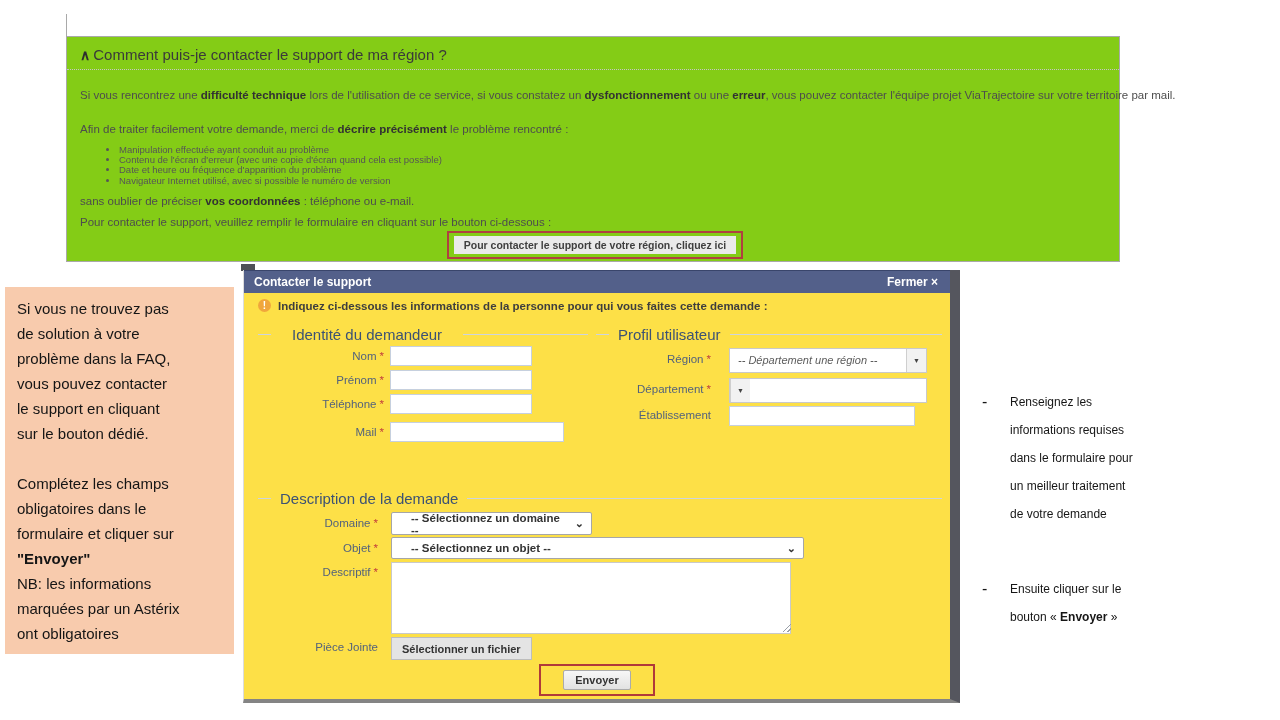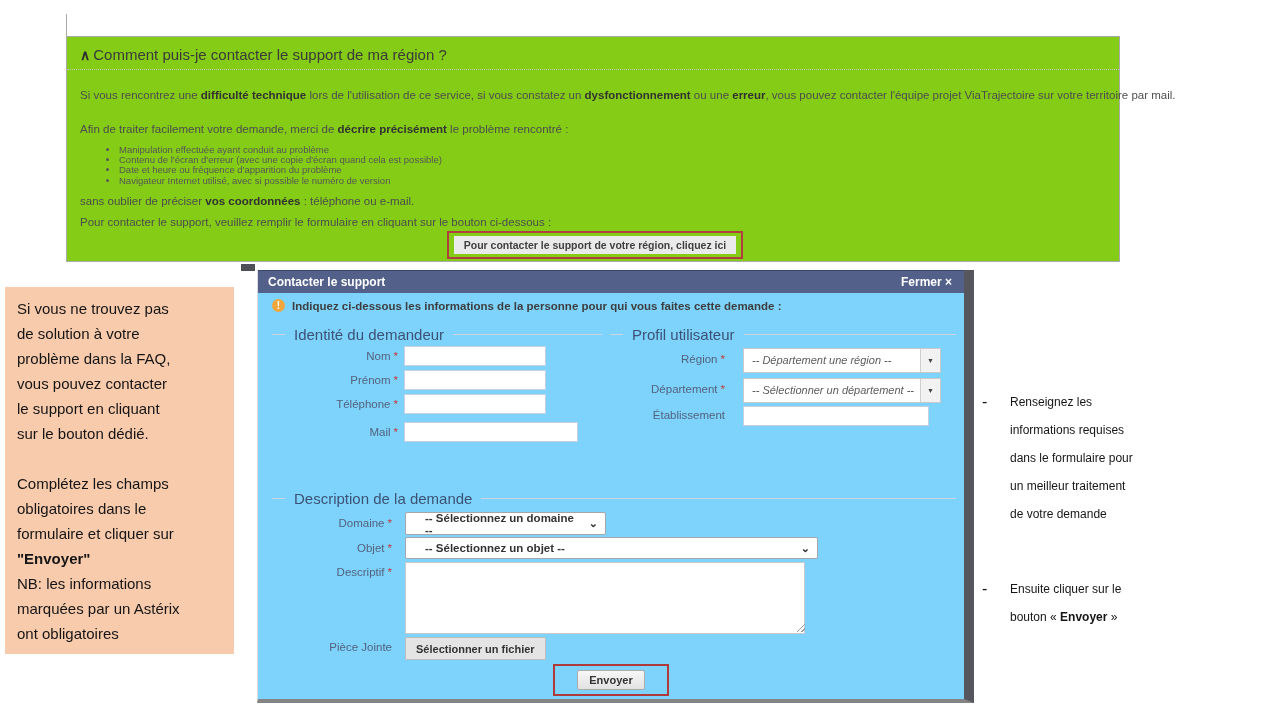--- a/index.html
+++ b/index.html
@@ -20,37 +20,37 @@
   .faq-bullets li { font-size:9.5px; line-height:10.2px; color:#565656; white-space:nowrap; }
   .p3 { top:158px; }
   .p4 { top:179px; }
   .cta-wrap { position:absolute; left:4px; right:0; top:194px; text-align:center; }
   .cta-rect { display:inline-block; border:2px solid #b04040; padding:3px 5px; }
   .cta-btn { display:block; background:#eaeaea; border:none; color:#3f3f3f; font-family:inherit;
              font-weight:bold; font-size:10.5px; padding:3px 10px; white-space:nowrap; cursor:pointer; }
 
   
   .artifact-notch { position:absolute; left:241px; top:264px; width:14px; height:7px; background:#4f5057; }
-  .modal { position:absolute; left:257px; top:270px; width:706px; height:429px; background:#7dd3fc;
+  .modal { position:absolute; left:243px; top:270px; width:706px; height:429px; background:#fde047;
            border-right:10px solid #55565e; border-bottom:4px solid #848484; border-left:1px solid #dcdcdc; }
   .modal-header { position:absolute; left:0; top:0; width:100%; height:22px; background:#53608a;
                   border-top:1px solid #39456b; display:flex; justify-content:space-between; align-items:center;
                   color:#fff; font-size:12px; font-weight:bold; }
   .modal-title { padding-left:10px; white-space:nowrap; }
   .modal-close { padding-right:12px; white-space:nowrap; cursor:pointer; }
   .info-row { position:absolute; left:14px; top:29px; display:flex; align-items:center; }
   .warn-ico { width:13px; height:13px; border-radius:50%; background:#f0a63c; color:#fff; font-weight:bold;
               font-size:10px; line-height:13px; text-align:center; margin-right:7px; flex:0 0 auto; }
   .info-text { font-size:11.5px; color:#3e3e3e; white-space:nowrap;font-weight:bold; }
 
   .legend { position:absolute; display:flex; align-items:center; }
   .legend .pre { width:13px; height:1px; background:#ccd4e0; margin-right:9px; flex:0 0 auto; }
   .legend .ttl { color:#3c5274; font-size:15px; white-space:nowrap; }
   .legend .post { flex:1; height:1px; background:#ccd4e0; margin-left:9px; }
-  .leg-identity { left:14px; top:56px; width:330px; }
+  .leg-identity { left:14px; top:56px; width:330px;gap:12px; }
   .leg-profile  { left:352px; top:56px; width:346px; }
   .leg-desc     { left:14px; top:220px; width:684px; }
 
   .lab { position:absolute; text-align:right; font-size:11.5px; color:#53627c; white-space:nowrap; }
   .req { color:#c23b3b; margin-left:3px; }
   .inp { position:absolute; border:1px solid #c6d0de; background:#fff; height:18px; font:11px "Liberation Sans",sans-serif; padding:0 4px; }
 
   .lab-nom       { left:0; top:76px;  width:140px; line-height:20px; }
   .inp-nom       { left:146px; top:76px;  width:132px; }
   .lab-prenom    { left:0; top:100px; width:140px; line-height:20px; }
@@ -161,21 +161,20 @@
     <div class="lab lab-mail"><span>Mail</span><span class="req">*</span></div>
     <input class="inp inp-mail" type="text" style="">
 
     <div class="lab lab-region"><span>Région</span><span class="req">*</span></div>
     <div class="combo combo-region">
       <span class="val">-- Département une région --</span>
       <span class="btn">▼</span>
     </div>
     <div class="lab lab-dept"><span>Département</span><span class="req">*</span></div>
     <div class="combo combo-dept">
-      <span class="val">-- Sélectionner un département --</span>
       <span class="btn">▼</span>
     </div>
     <div class="lab lab-etab"><span>Établissement</span></div>
     <input class="inp inp-etab" type="text" style="">
 
     <div class="legend leg-desc">
       <span class="pre"></span>
       <span class="ttl">Description de la demande</span>
       <span class="post"></span>
     </div>

